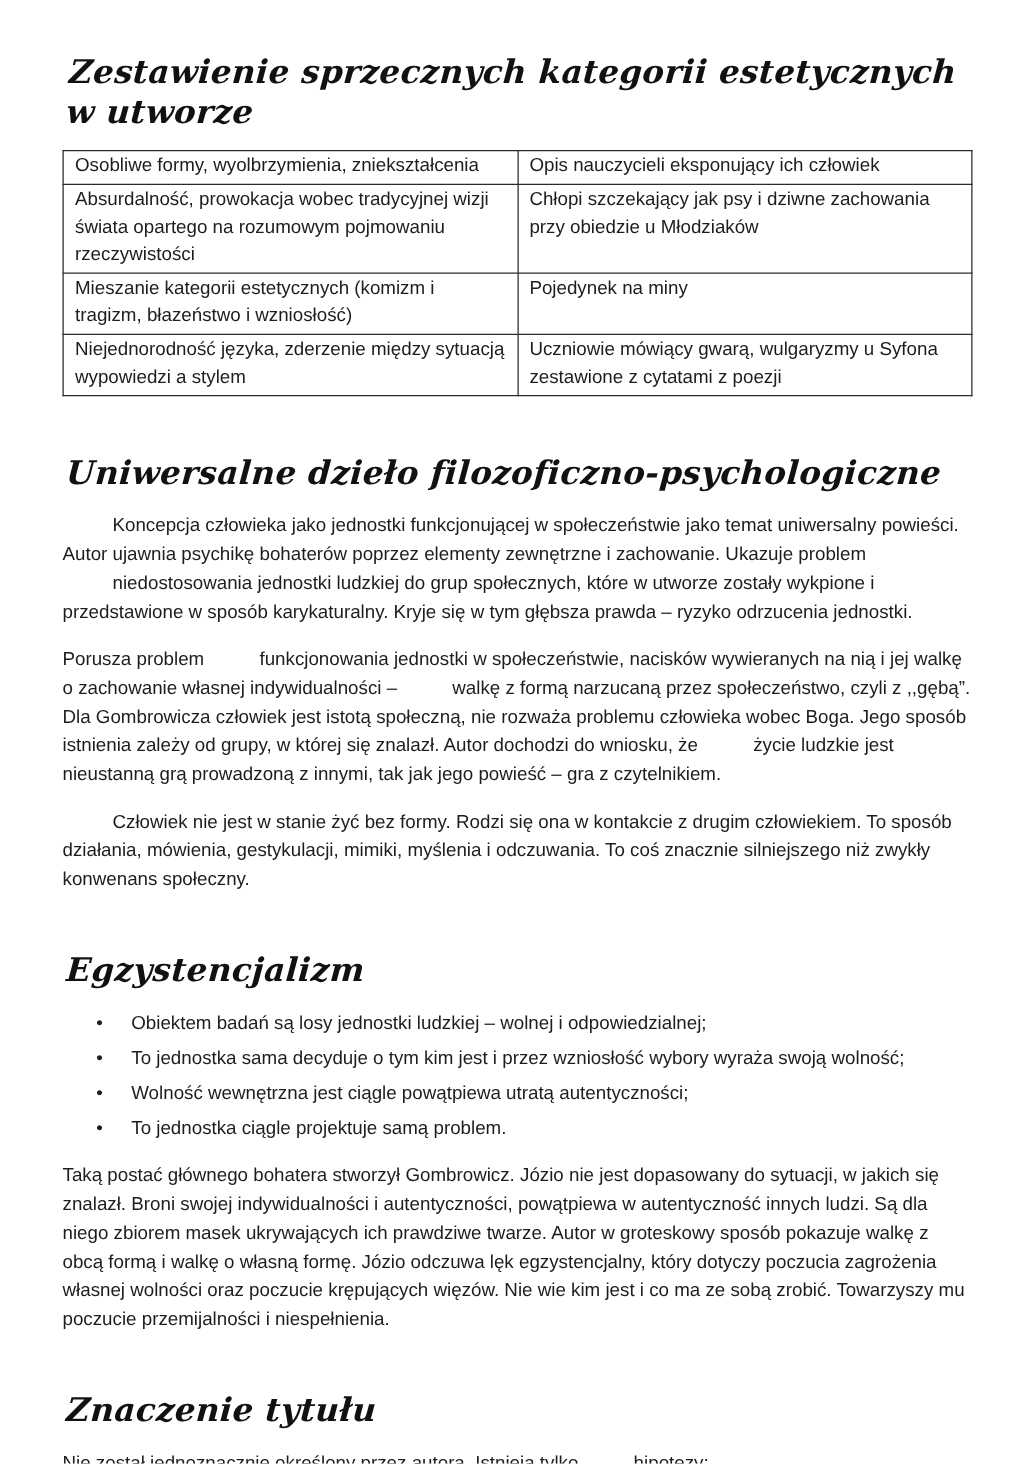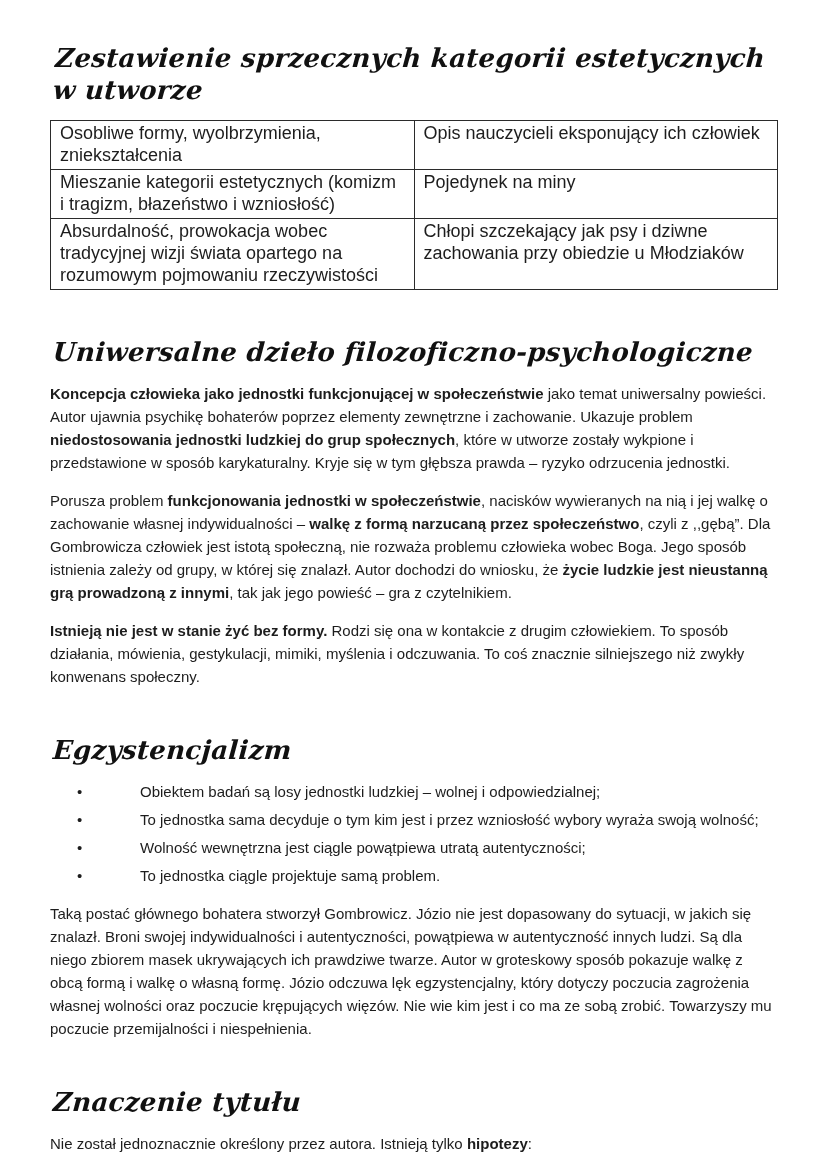--- a/index.html
+++ b/index.html
@@ -37,73 +37,76 @@
   table.doc-table {
     border-collapse: collapse;
     width: 100%;
     table-layout: fixed;
     margin: 2px 0 0 0;
   }
   table.doc-table td {
     border: 1px solid #2b2b2b;
     padding: 1px 9px 3px 9px;
     vertical-align: top;
-    font-size: 18px;
+    font-size: 15px;
     line-height: 22px;
   }
   p.para {
     margin: 0 0 15px 0;
   }
-  .b { font-weight: 700; }
+  .b { font-weight: 400; margin-left: 40px; }
   .list {
     margin: 0 0 15px 0;
   }
   .li {
     display: flex;
     margin: 0 0 5px 0;
   }
   .li .marker {
     flex: none;
     margin-left: 27px;
     width: 28px;
   }
   .li .item-text {
     flex: 1;
-    margin-left: 35px;
   }
 </style>
 </head>
 <body>
 
 <div class="page">
 
   <h1 class="script-heading">Zestawienie sprzecznych kategorii estetycznych w utworze</h1>
 
   <table class="doc-table">
     <tbody>
       <tr>
         <td>Osobliwe formy, wyolbrzymienia, zniekształcenia</td>
         <td>Opis nauczycieli eksponujący ich człowiek</td>
       </tr>
       <tr>
+        <td>Absurdalność, prowokacja wobec tradycyjnej wizji świata opartego na rozumowym pojmowaniu rzeczywistości</td>
+        <td>Chłopi szczekający jak psy i dziwne zachowania przy obiedzie u Młodziaków</td>
+      </tr>
+      <tr>
         <td>Mieszanie kategorii estetycznych (komizm i tragizm, błazeństwo i wzniosłość)</td>
         <td>Pojedynek na miny</td>
       </tr>
       <tr>
-        <td>Absurdalność, prowokacja wobec tradycyjnej wizji świata opartego na rozumowym pojmowaniu rzeczywistości</td>
-        <td>Chłopi szczekający jak psy i dziwne zachowania przy obiedzie u Młodziaków</td>
+        <td>Niejednorodność języka, zderzenie między sytuacją wypowiedzi a stylem</td>
+        <td>Uczniowie mówiący gwarą, wulgaryzmy u Syfona zestawione z cytatami z poezji</td>
       </tr>
     </tbody>
   </table>
 
   <h2 class="script-heading heading-gap">Uniwersalne dzieło filozoficzno-psychologiczne</h2>
 
   <p class="para"><span class="b">Koncepcja człowieka jako jednostki funkcjonującej w społeczeństwie</span><span> jako temat uniwersalny powieści. Autor ujawnia psychikę bohaterów poprzez elementy zewnętrzne i zachowanie. Ukazuje problem </span><span class="b">niedostosowania jednostki ludzkiej do grup społecznych</span><span>, które w utworze zostały wykpione i przedstawione w sposób karykaturalny. Kryje się w tym głębsza prawda – ryzyko odrzucenia jednostki.</span></p>
   <p class="para"><span>Porusza problem </span><span class="b">funkcjonowania jednostki w społeczeństwie</span><span>, nacisków wywieranych na nią i jej walkę o zachowanie własnej indywidualności – </span><span class="b">walkę z formą narzucaną przez społeczeństwo</span><span>, czyli z ,,gębą”. Dla Gombrowicza człowiek jest istotą społeczną, nie rozważa problemu człowieka wobec Boga. Jego sposób istnienia zależy od grupy, w której się znalazł. Autor dochodzi do wniosku, że </span><span class="b">życie ludzkie jest nieustanną grą prowadzoną z innymi</span><span>, tak jak jego powieść – gra z czytelnikiem.</span></p>
-  <p class="para"><span class="b">Istnieją nie jest w stanie żyć bez formy.</span><span> Rodzi się ona w kontakcie z drugim człowiekiem. To sposób działania, mówienia, gestykulacji, mimiki, myślenia i odczuwania. To coś znacznie silniejszego niż zwykły konwenans społeczny.</span></p>
+  <p class="para"><span class="b">Człowiek nie jest w stanie żyć bez formy.</span><span> Rodzi się ona w kontakcie z drugim człowiekiem. To sposób działania, mówienia, gestykulacji, mimiki, myślenia i odczuwania. To coś znacznie silniejszego niż zwykły konwenans społeczny.</span></p>
 
   <h2 class="script-heading heading-gap">Egzystencjalizm</h2>
 
   <div class="list">
     <div class="li">
       <span class="marker">•</span>
       <span class="item-text">Obiektem badań są losy jednostki ludzkiej – wolnej i odpowiedzialnej;</span>
     </div>
     <div class="li">
       <span class="marker">•</span>

